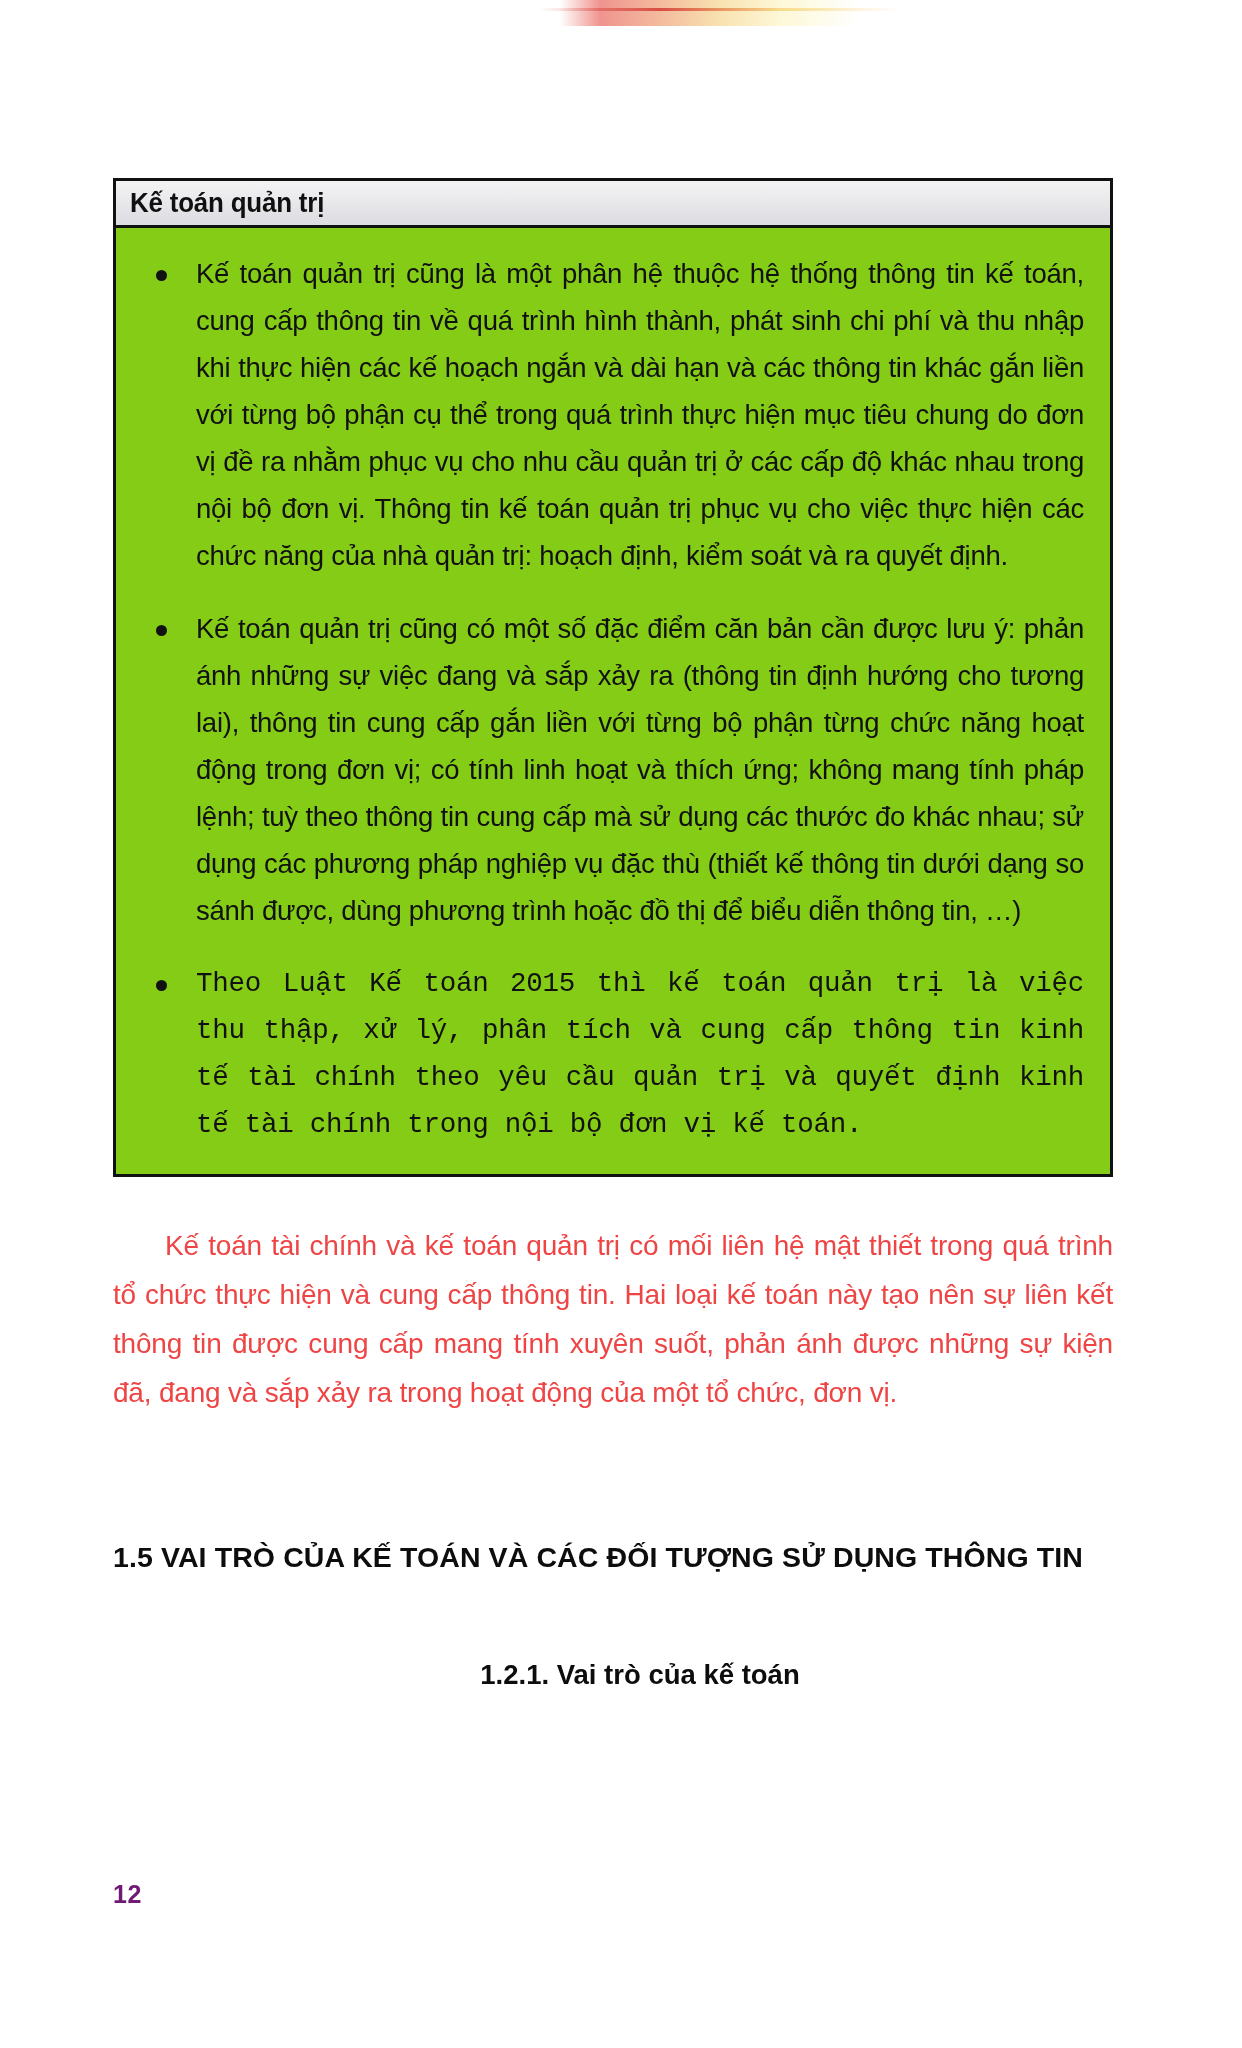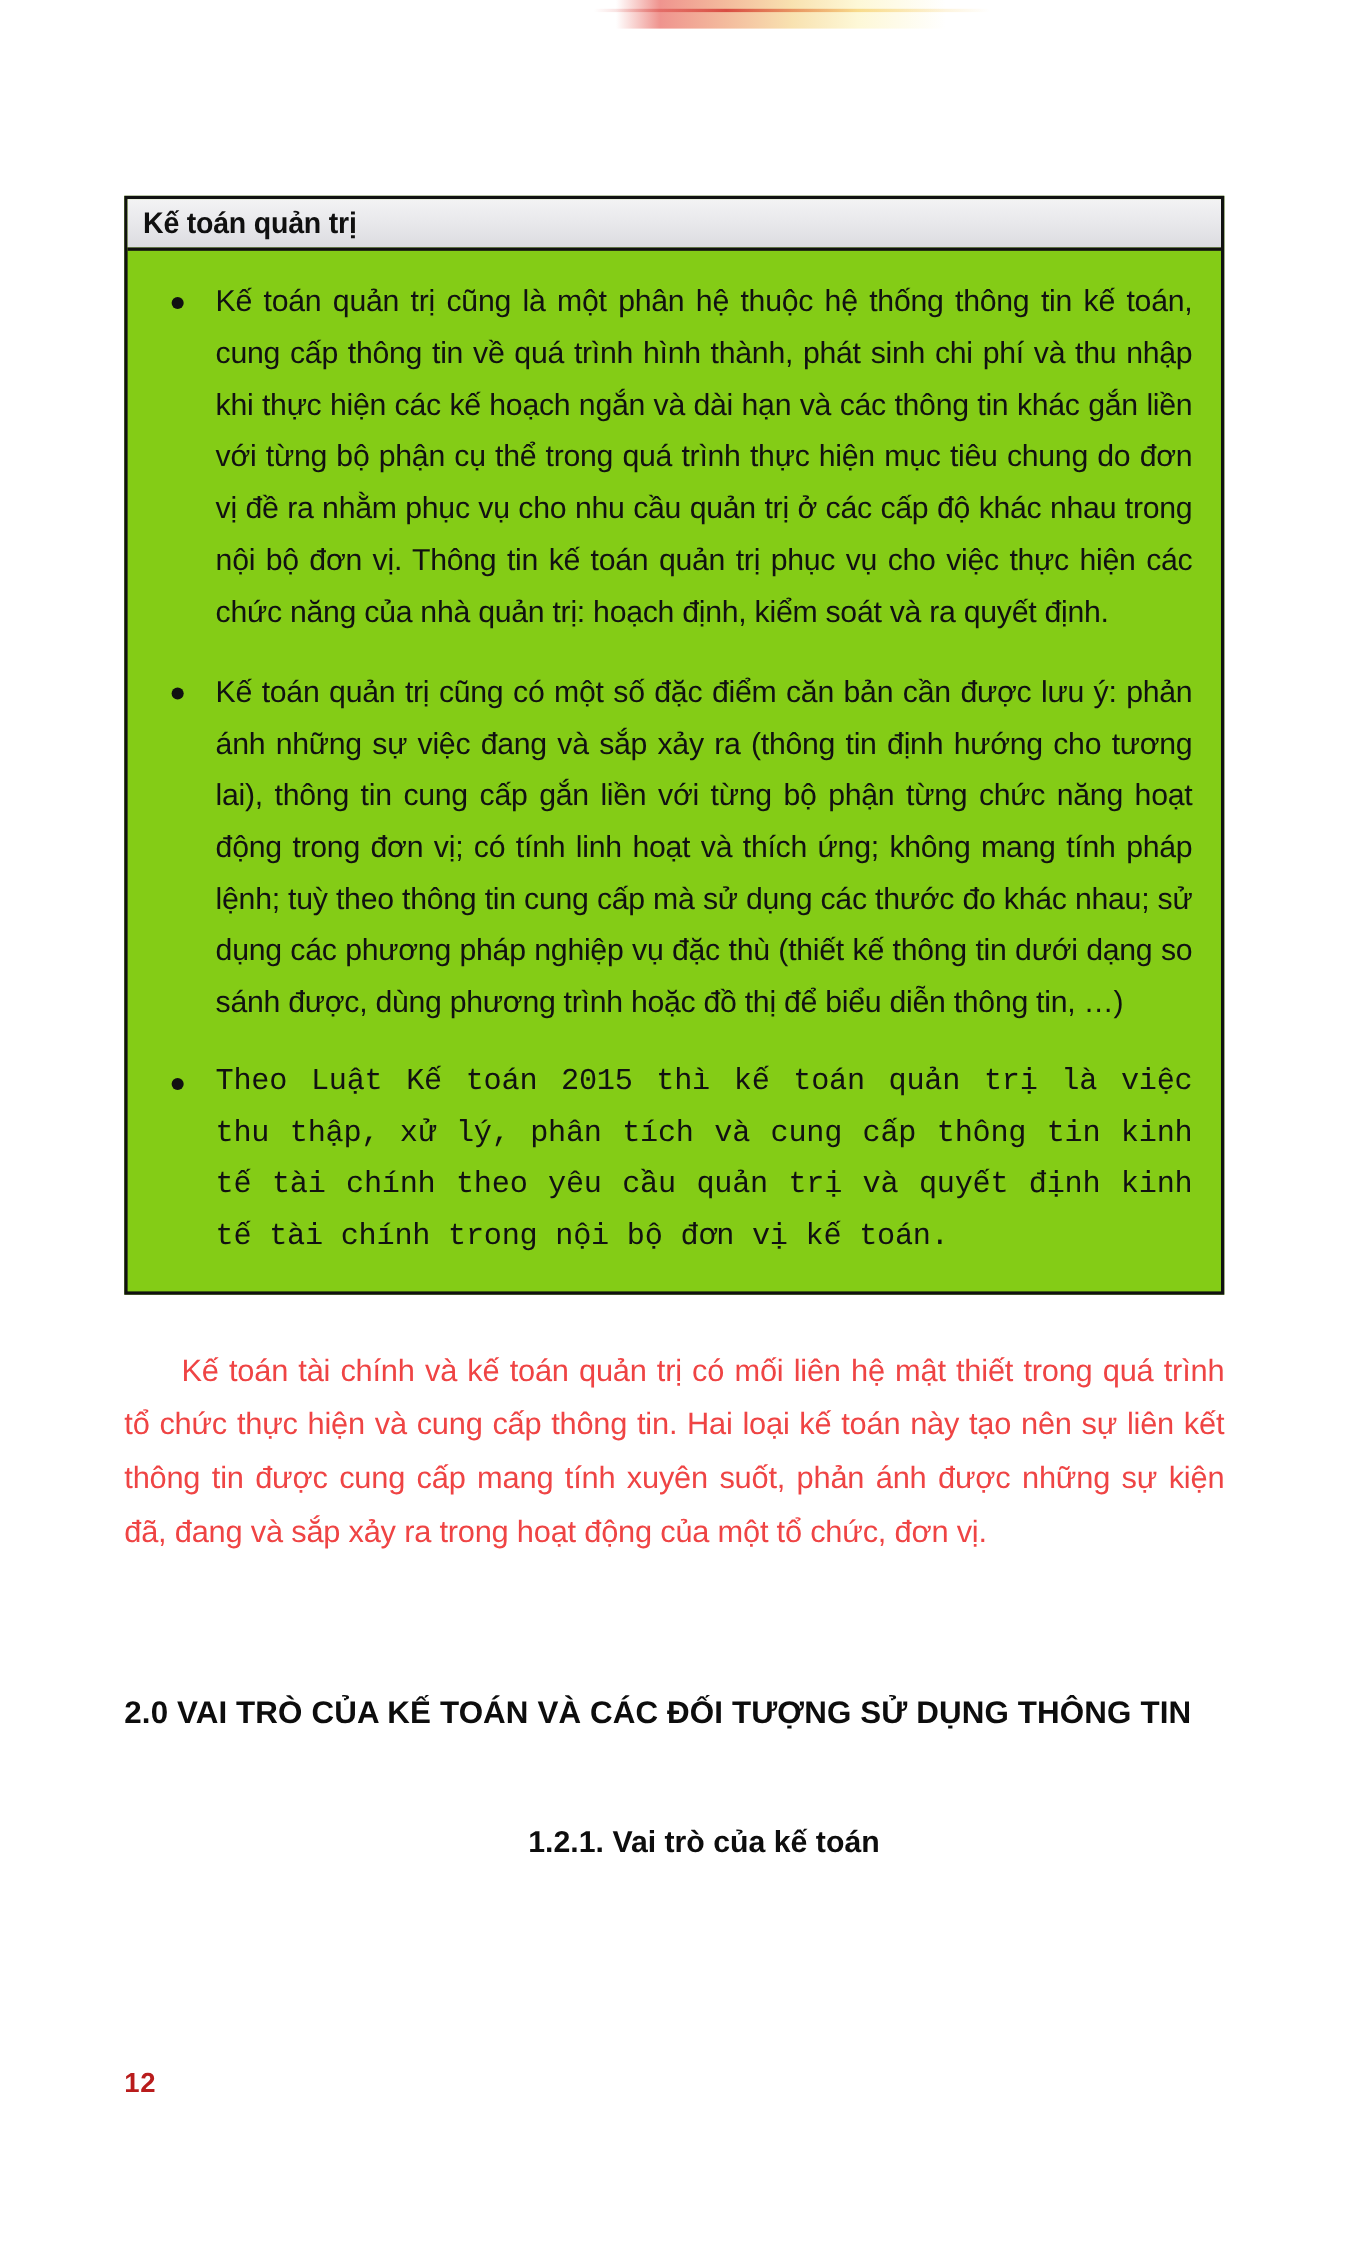--- a/index.html
+++ b/index.html
@@ -145,21 +145,21 @@
     letter-spacing: 0px;
   }
 
   
   .page-number {
     position: absolute;
     left: 113px;
     top: 1880px;
     font-size: 25px;
     font-weight: bold;
-    color: #b91c1c;
+    color: #701a75;
     letter-spacing: 0.5px;
   }
 </style>
 </head>
 <body>
 
 <div class="page">
 
   <div class="scan-top-edge"></div>
   <div class="scan-top-line"></div>
@@ -181,20 +181,20 @@
         <li>
           <span class="bullet-dot"></span>
           <span>Theo Luật Kế toán 2015 thì kế toán quản trị là việc thu thập, xử lý, phân tích và cung cấp thông tin kinh tế tài chính theo yêu cầu quản trị và quyết định kinh tế tài chính trong nội bộ đơn vị kế toán.</span>
         </li>
       </ul>
     </div>
   </div>
 
   <div class="body-para" style="top: 1221px;">Kế toán tài chính và kế toán quản trị có mối liên hệ mật thiết trong quá trình tổ chức thực hiện và cung cấp thông tin. Hai loại kế toán này tạo nên sự liên kết thông tin được cung cấp mang tính xuyên suốt, phản ánh được những sự kiện đã, đang và sắp xảy ra trong hoạt động của một tổ chức, đơn vị.</div>
 
-  <div class="heading-1" style="top: 1535px;">2.0 VAI TRÒ CỦA KẾ TOÁN VÀ CÁC ĐỐI TƯỢNG SỬ DỤNG THÔNG TIN</div>
+  <div class="heading-1" style="top: 1535px;">1.5 VAI TRÒ CỦA KẾ TOÁN VÀ CÁC ĐỐI TƯỢNG SỬ DỤNG THÔNG TIN</div>
 
   <div class="heading-2" style="top: 1655px; text-align: center;">1.2.1. Vai trò của kế toán</div>
 
 
   <div class="page-number">12</div>
 
 </div>
 
 </body></html>

